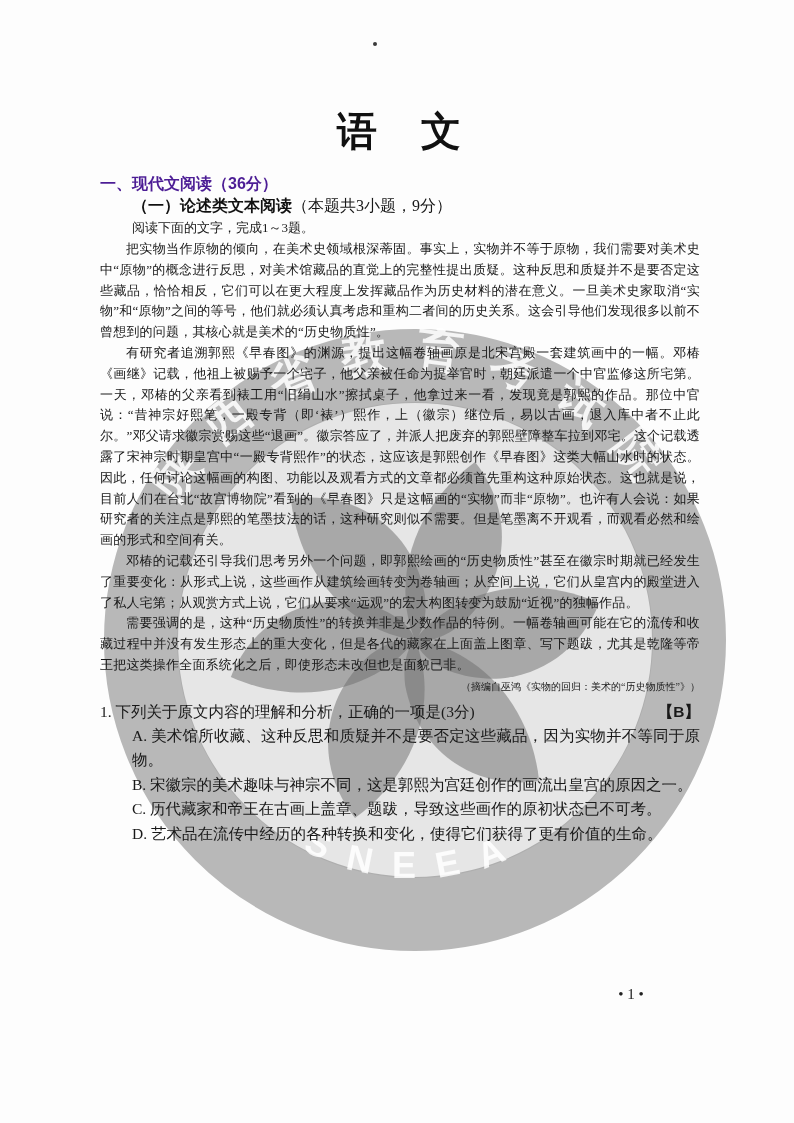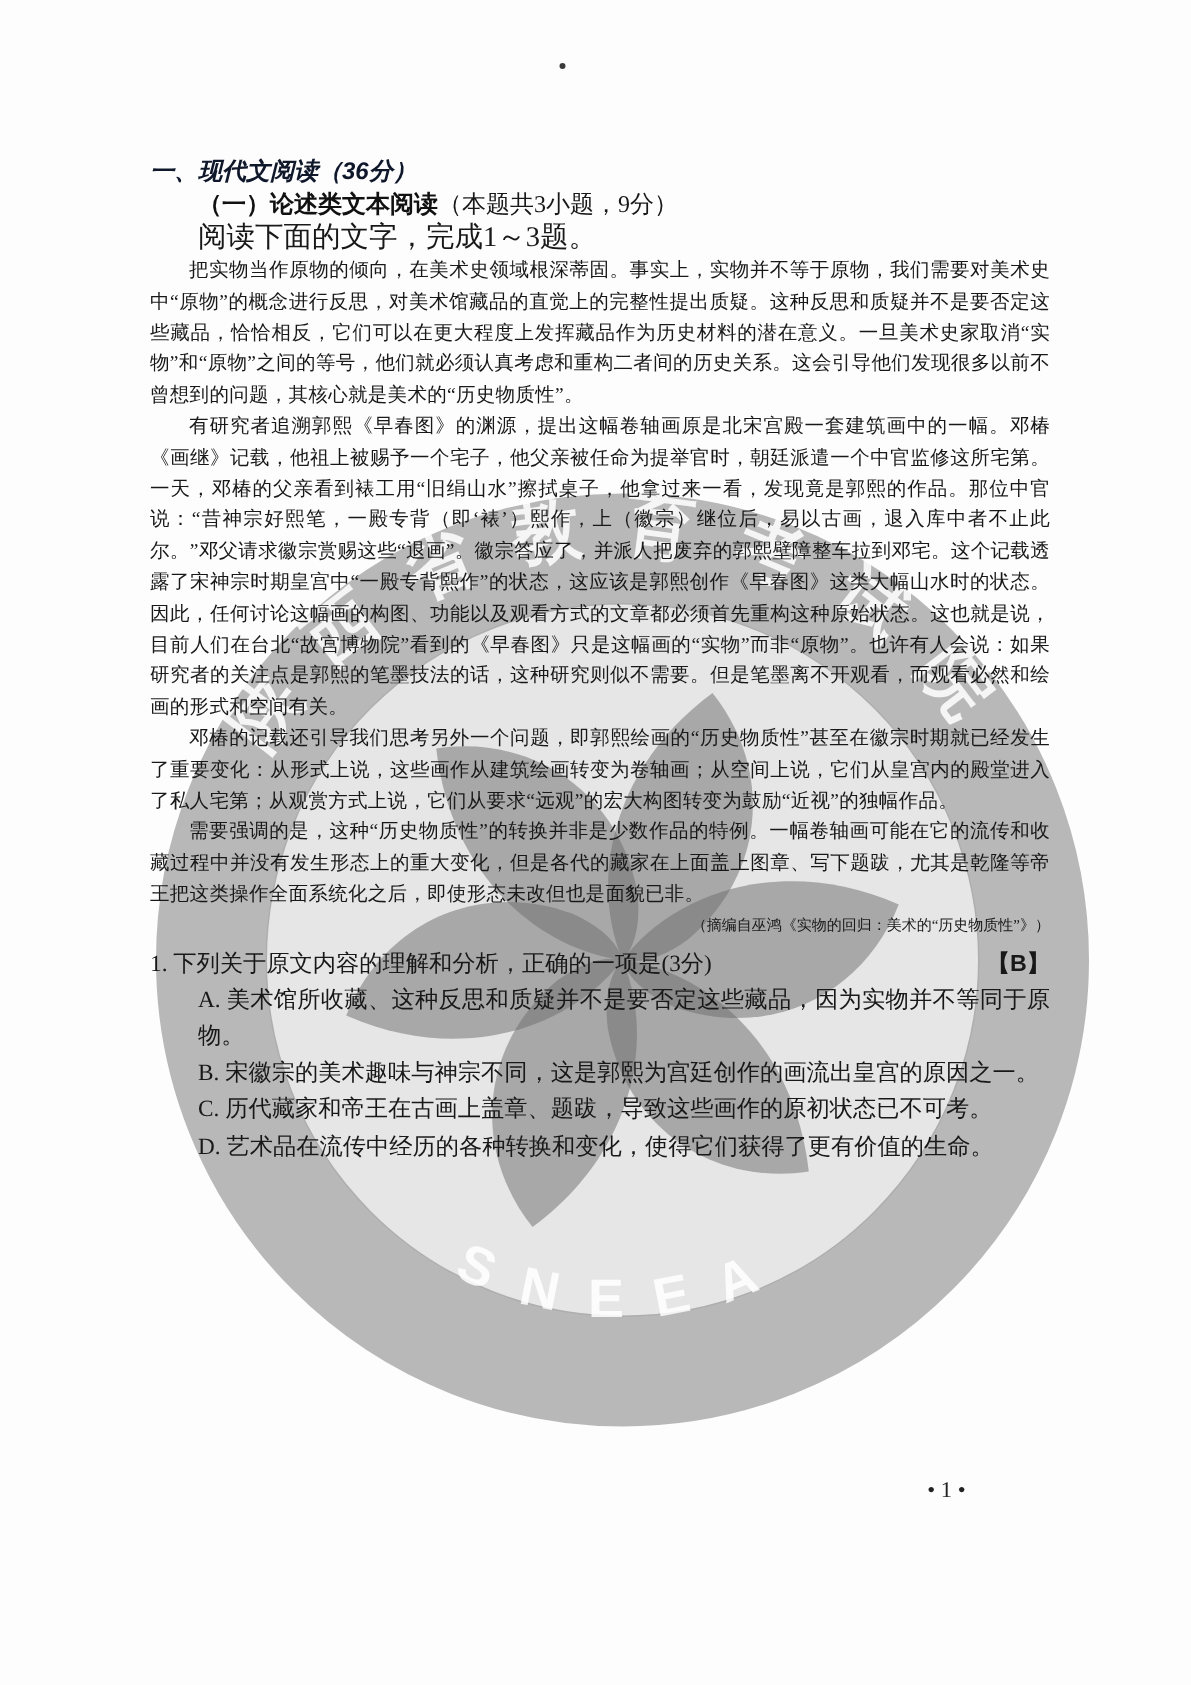--- a/index.html
+++ b/index.html
@@ -47,35 +47,34 @@
     letter-spacing: 2px;
     color: #111;
     margin-bottom: 14px;
   }
 
   .sec-heading {
     font-family: "Liberation Sans", "DejaVu Sans", sans-serif;
     font-weight: 700;
     font-size: 16px;
     line-height: 22px;
-    color: #0f172a;
-    font-style: italic;
+    color: #4c1d95;
   }
   .sub-heading {
     font-size: 16px;
     line-height: 22px;
     padding-left: 32px;
   }
   .sub-heading .bold-part {
     font-family: "Liberation Sans", "DejaVu Sans", sans-serif;
     font-weight: 700;
     color: #111;
   }
   .instruction {
-    font-size: 19px;
+    font-size: 13px;
     line-height: 22px;
     padding-left: 32px;
   }
 
   .passage { text-align: justify; }
   .passage p.para {
     font-size: 13px;
     line-height: 20.8px;
     text-indent: 2em;
     text-align: justify;
@@ -146,20 +145,21 @@
       <textPath id="ring-top-text" href="#arc-top" startOffset="50%">陕西省教育考试院</textPath>
     </text>
     <text font-family="Liberation Sans, DejaVu Sans, sans-serif" font-size="36" font-weight="700" fill="rgba(255,255,255,0.85)" letter-spacing="22" text-anchor="middle">
       <textPath id="ring-bottom-text" href="#arc-bottom" startOffset="50%">SNEEA</textPath>
     </text>
   </svg>
 </div>
 
 <div class="content">
 
+  <h1 class="title">语　文</h1>
 
   <div class="sec-heading">一、现代文阅读（36分）</div>
 
   <div class="sub-heading"><span class="bold-part">（一）论述类文本阅读</span><span>（本题共3小题，9分）</span></div>
 
   <div class="instruction">阅读下面的文字，完成1～3题。</div>
 
   <div class="passage">
       <p class="para">把实物当作原物的倾向，在美术史领域根深蒂固。事实上，实物并不等于原物，我们需要对美术史中“原物”的概念进行反思，对美术馆藏品的直觉上的完整性提出质疑。这种反思和质疑并不是要否定这些藏品，恰恰相反，它们可以在更大程度上发挥藏品作为历史材料的潜在意义。一旦美术史家取消“实物”和“原物”之间的等号，他们就必须认真考虑和重构二者间的历史关系。这会引导他们发现很多以前不曾想到的问题，其核心就是美术的“历史物质性”。</p>
       <p class="para">有研究者追溯郭熙《早春图》的渊源，提出这幅卷轴画原是北宋宫殿一套建筑画中的一幅。邓椿《画继》记载，他祖上被赐予一个宅子，他父亲被任命为提举官时，朝廷派遣一个中官监修这所宅第。一天，邓椿的父亲看到裱工用“旧绢山水”擦拭桌子，他拿过来一看，发现竟是郭熙的作品。那位中官说：“昔神宗好熙笔，一殿专背（即‘裱’）熙作，上（徽宗）继位后，易以古画，退入库中者不止此尔。”邓父请求徽宗赏赐这些“退画”。徽宗答应了，并派人把废弃的郭熙壁障整车拉到邓宅。这个记载透露了宋神宗时期皇宫中“一殿专背熙作”的状态，这应该是郭熙创作《早春图》这类大幅山水时的状态。因此，任何讨论这幅画的构图、功能以及观看方式的文章都必须首先重构这种原始状态。这也就是说，目前人们在台北“故宫博物院”看到的《早春图》只是这幅画的“实物”而非“原物”。也许有人会说：如果研究者的关注点是郭熙的笔墨技法的话，这种研究则似不需要。但是笔墨离不开观看，而观看必然和绘画的形式和空间有关。</p>

